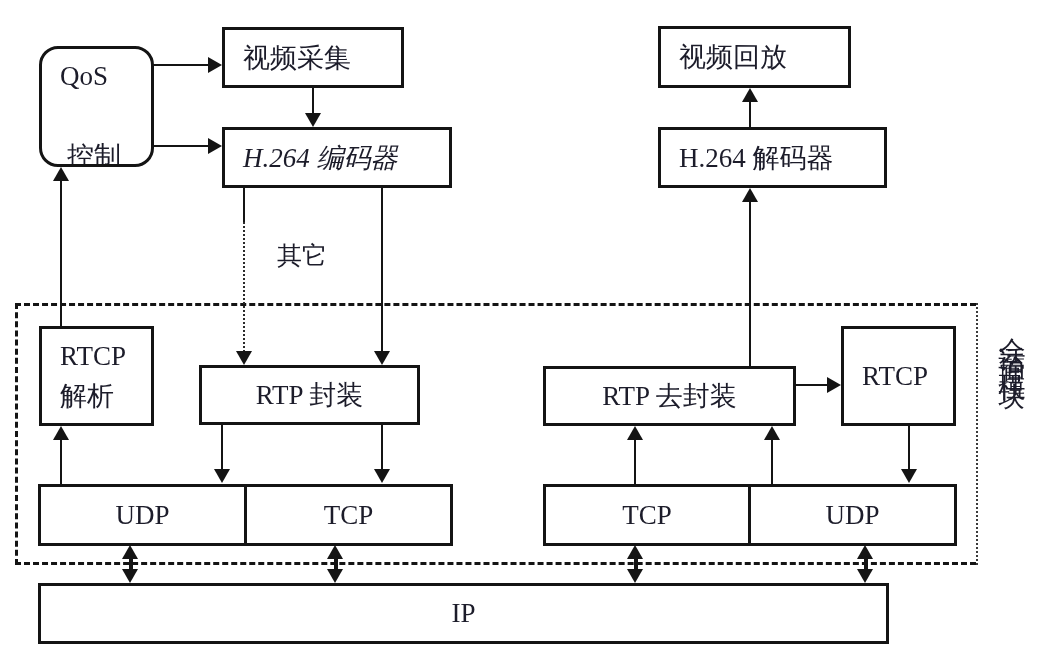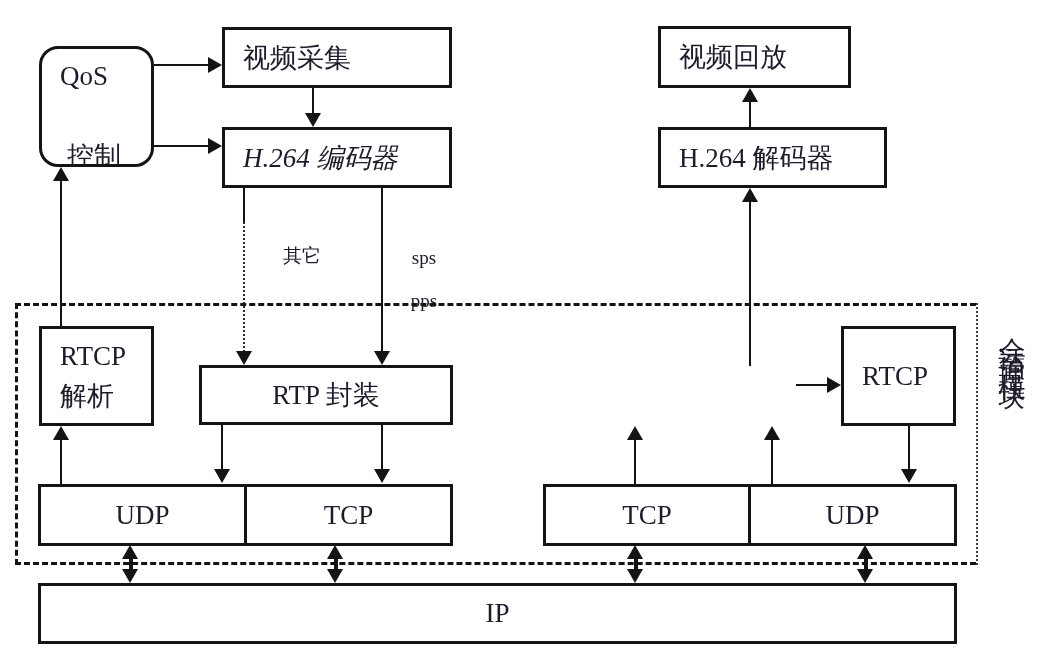--- a/index.html
+++ b/index.html
@@ -28,21 +28,21 @@
   .session-border{
     position:absolute;left:15px;top:303px;width:961px;height:262px;box-sizing:border-box;
     border-top:3px dashed #141414;border-left:3px dashed #141414;border-bottom:3px dashed #141414;
     z-index:1;background:transparent;
   }
   .session-right-edge{
     position:absolute;left:976px;top:303px;height:262px;width:0;
     border-left:2px dotted #3a3a3a;z-index:1;
   }
   .float-label{
-    position:absolute;font-size:19px;line-height:43px;text-align:center;z-index:4;
+    position:absolute;font-size:25px;line-height:43px;text-align:center;z-index:4;
   }
   .vertical-label{
     position:absolute;left:994px;top:316px;width:36px;font-size:27px;line-height:36px;
     writing-mode:vertical-rl;text-orientation:upright;letter-spacing:9px;z-index:4;
   }
   #qos-box{overflow:hidden;border-radius:19px;}
   #qos-box .qos-l1{position:absolute;left:18px;top:12px;}
   #qos-box .qos-l2{position:absolute;left:18px;bottom:-10px;margin-left:7px;}
   .spaced{word-spacing:10px;}
 </style>
@@ -52,45 +52,48 @@
 <div id="stage">
 
   <div class="session-border"></div>
   <div class="session-right-edge"></div>
 
   <div id="qos-box" class="box" style="left:39px;top:46px;width:115px;height:121px;">
     <span class="qos-l1">QoS</span>
     <span class="qos-l2">控制</span>
   </div>
 
-  <div class="box left-text" style="left:222px;top:27px;width:230px;height:61px;">
+  <div class="box left-text" style="left:222px;top:27px;width:182px;height:61px;">
     <span>视频采集</span>
   </div>
 
   <div class="box left-text" style="left:222px;top:127px;width:230px;height:61px;font-style:italic;">
     <span>H.264 编码器</span>
   </div>
 
   <div class="box left-text" style="left:658px;top:26px;width:193px;height:62px;">
     <span>视频回放</span>
   </div>
 
   <div class="box left-text" style="left:658px;top:127px;width:229px;height:61px;">
     <span>H.264 解码器</span>
   </div>
 
   <div class="box two-line" style="left:39px;top:326px;width:115px;height:100px;">
     <span>RTCP</span>
     <span>解析</span>
   </div>
 
-  <div class="box center-text" style="left:199px;top:365px;width:254px;height:60px;">
+  <div class="box center-text" style="left:199px;top:365px;width:221px;height:60px;">
     <span>RTP 封装</span>
   </div>
 
+  <div class="box center-text" style="left:543px;top:366px;width:253px;height:60px;">
+    <span>RTP 去封装</span>
+  </div>
 
   <div class="box two-line" style="left:841px;top:326px;width:115px;height:100px;">
     <span>RTCP</span>
   </div>
 
   <div class="box center-text" style="left:38px;top:484px;width:209px;height:62px;">
     <span>UDP</span>
   </div>
 
   <div class="box center-text" style="left:244px;top:484px;width:209px;height:62px;">
@@ -98,32 +101,28 @@
   </div>
 
   <div class="box center-text" style="left:543px;top:484px;width:208px;height:62px;">
     <span>TCP</span>
   </div>
 
   <div class="box center-text" style="left:748px;top:484px;width:209px;height:62px;">
     <span>UDP</span>
   </div>
 
-  <div class="box center-text" style="left:38px;top:583px;width:919px;height:61px;">
+  <div class="box center-text" style="left:38px;top:583px;width:851px;height:61px;">
     <span>IP</span>
   </div>
 
   <div class="float-label" style="left:250px;top:234px;width:104px;">
     <div>其它</div>
   </div>
 
-  <div class="float-label" style="left:396px;top:236px;width:56px;">
-    <div>sps</div>
-    <div>pps</div>
-  </div>
 
   <div class="vertical-label">会话管理模块</div>
 
   <div>
     <div class="hline" style="left:153px;top:64px;width:56px;"></div>
     <div class="tri-right" style="left:208px;top:57px;"></div>
   </div>
 
   <div>
     <div class="hline" style="left:153px;top:145px;width:56px;"></div>

